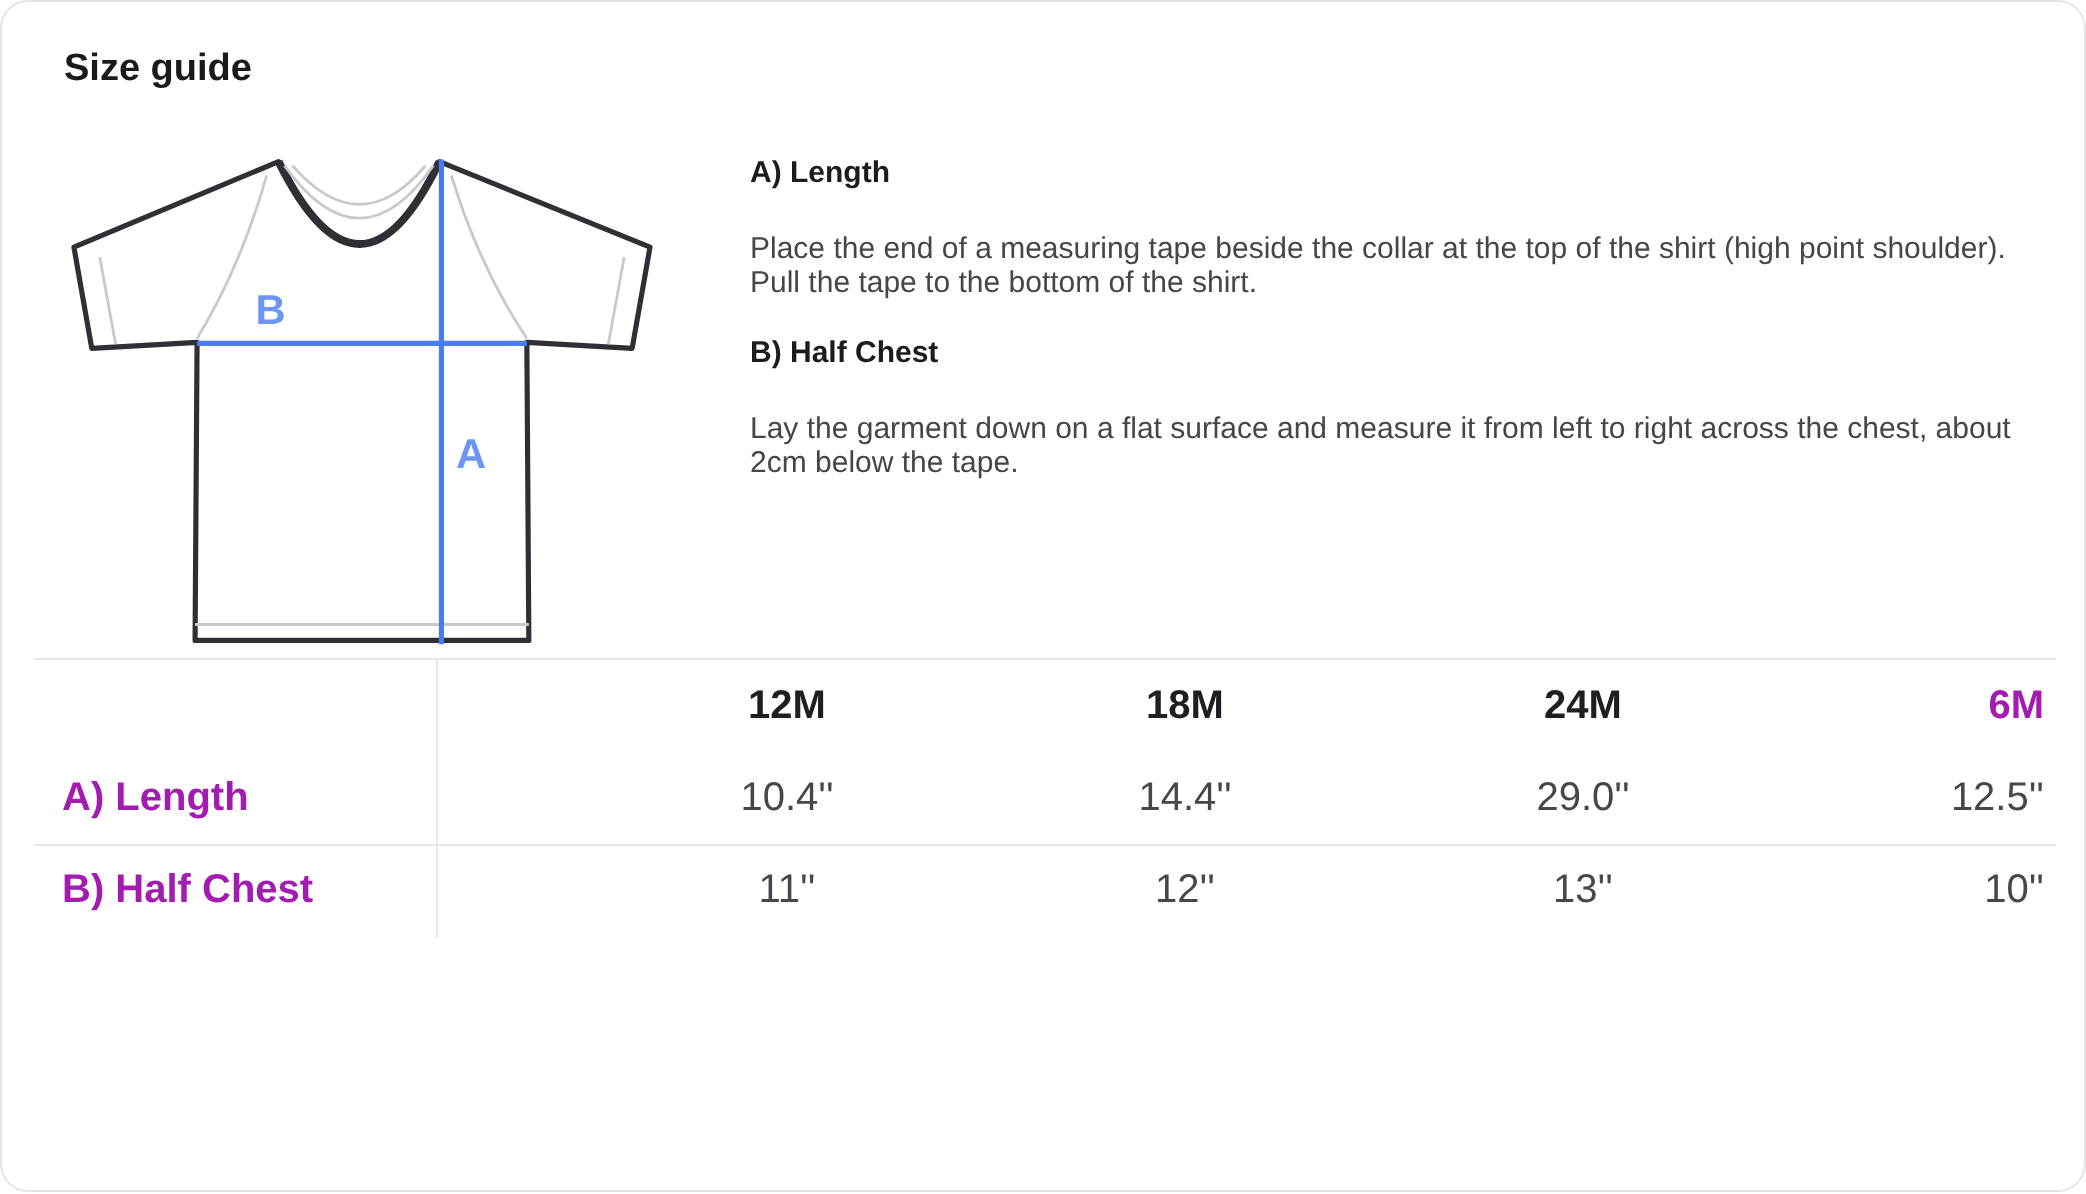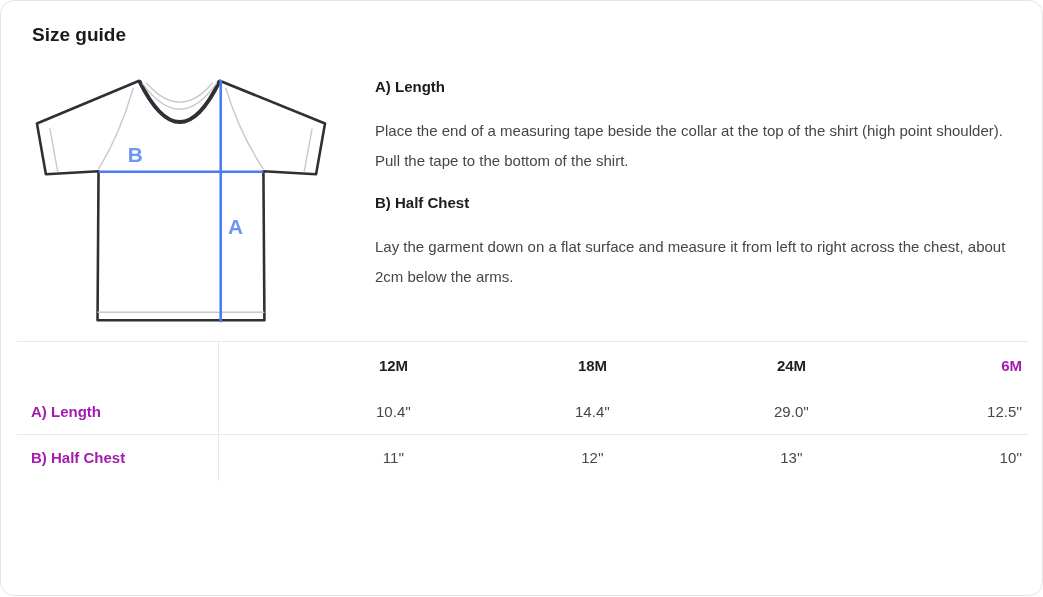--- a/index.html
+++ b/index.html
@@ -25,41 +25,41 @@
   .diagram-wrap { width:326px; flex:none; padding-left:28px; }
   .diagram-wrap svg { display:block; }
 
   .instructions { width:636px; margin-left:48px; padding-top:2px; }
   .instructions h3 {
     margin:0 0 20px 0;
     font-size:15px; line-height:19px; font-weight:700; color:#1c1c20;
   }
   .instructions p {
     margin:0 0 17px 0;
-    font-size:15px; line-height:30px; color:#45464c;
+    font-size:15px; line-height:17px; color:#45464c;
   }
 
   .tabs { display:flex; margin:26px 0 0 30px; }
   .tab {
     padding:8px 12px 12px 12px;
     font-size:15px; color:#515157;
     cursor:pointer;
     border-bottom:3px solid transparent;
   }
   .tab.active {
     font-weight:700; color:#1c1c20;
     border-bottom-color:#202024;
   }
 
   table.size-table {
     width:1011px;
-    margin:16px 16px;
+    margin:4px 16px;
     border-collapse:collapse;
     table-layout:fixed;
-    font-size:15px;
+    font-size:20px;
   }
   table.size-table col.c-label  { width:201px; }
   table.size-table col.c-spacer { width:76px; }
   table.size-table col.c-size   { width:199px; }
   table.size-table col.c-last   { width:auto; }
 
   table.size-table thead th, table.size-table thead td {
     border-top:1px solid #e8e8ea;
     height:47px;
   }
@@ -111,21 +111,21 @@
 
         <text x="107" y="87" text-anchor="middle" font-family="Liberation Sans, sans-serif" font-size="21" font-weight="bold" fill="#6d95f2">B</text>
         <text x="208" y="159" text-anchor="middle" font-family="Liberation Sans, sans-serif" font-size="21" font-weight="bold" fill="#6d95f2">A</text>
       </svg>
     </div>
 
     <div class="instructions">
       <h3>A) Length</h3>
       <p>Place the end of a measuring tape beside the collar at the top of the shirt (high point shoulder). Pull the tape to the bottom of the shirt.</p>
       <h3>B) Half Chest</h3>
-      <p>Lay the garment down on a flat surface and measure it from left to right across the chest, about 2cm below the arms.</p>
+      <p>Lay the garment down on a flat surface and measure it from left to right across the chest, about 2cm below the tape.</p>
     </div>
 
   </div>
 
 
   <table class="size-table">
     <colgroup>
       <col class="c-label">
         <col class="c-spacer">
       <col class="c-size">

